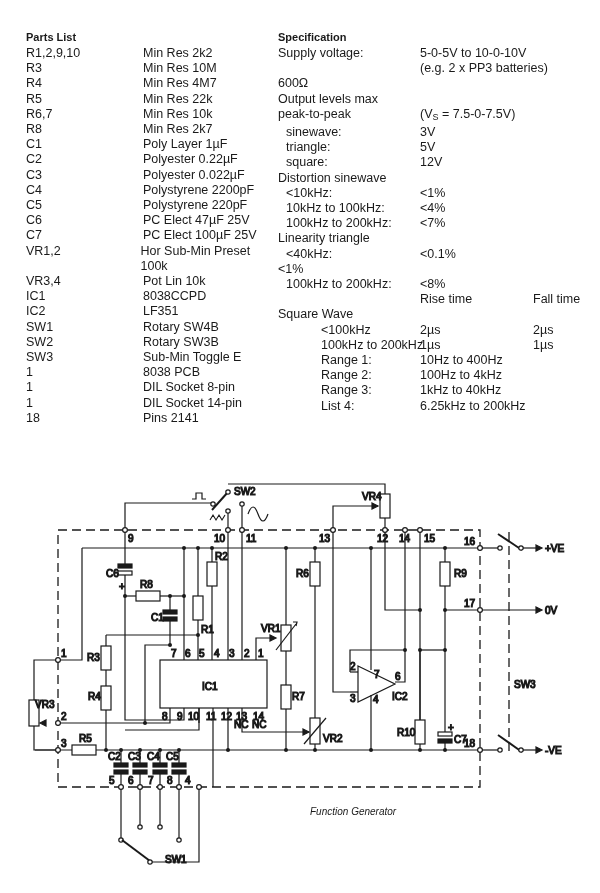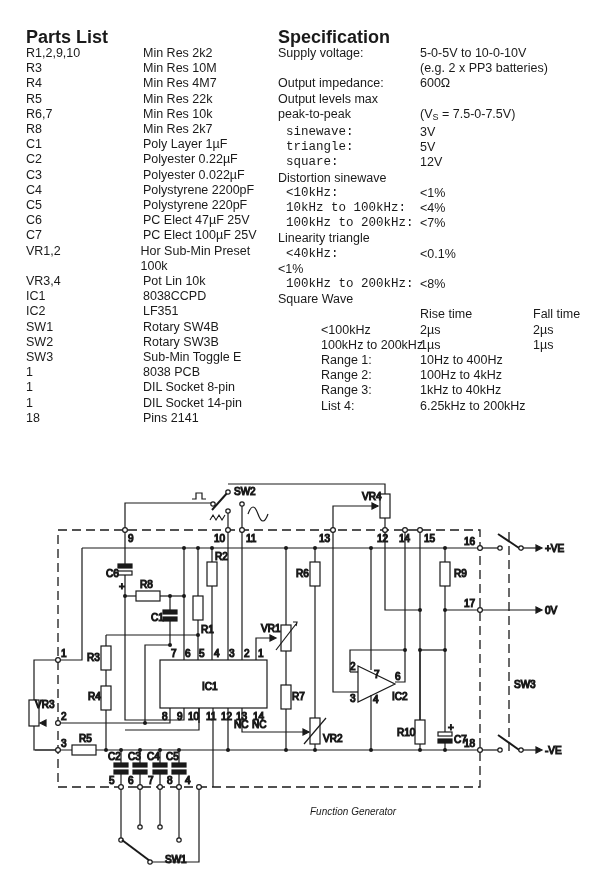--- a/index.html
+++ b/index.html
@@ -1,25 +1,25 @@
 <!DOCTYPE html>
 <html><head>
 <meta charset="utf-8">
 <style>
   html, body { margin:0; padding:0; background:#ffffff; }
   body { width:600px; height:893px; position:relative; overflow:hidden;
          font-family:"Liberation Sans", sans-serif; color:#1a1a1a; }
   .parts { position:absolute; left:26px; top:30px; width:250px; font-size:12.5px; line-height:15.2px; }
-  .parts h2, .spec h2 { font-size:18px; font-weight:bold; margin:0 0 1px 0; line-height:15px; }
+  .parts h2, .spec h2 { font-size:11px; font-weight:bold; margin:0 0 1px 0; line-height:15px; }
   .prow { display:flex;gap:44px; }
   .prow .ref { width:73px; }
   .spec { position:absolute; left:278px; top:30px; width:320px; font-size:12.5px; line-height:15.2px; }
   .srow { display:flex; }
   .srow .k { width:142px; white-space:nowrap; }
-  .srow .k.ind1 { padding-left:8px; width:134px;font-family:Liberation Mono, monospace; }
+  .srow .k.ind1 { padding-left:8px; width:134px; }
   .srow .k.ind2 { padding-left:43px; width:99px; }
   .srow .v { white-space:nowrap; }
   .srow .v2 { width:113px; white-space:nowrap; }
   .sub { font-size:9px; vertical-align:-2px; }
   svg.schem { position:absolute; left:0; top:470px; }
   svg.schem text { font-family:"Liberation Sans", sans-serif; font-size:10px; fill:#1a1a1a; }
   .caption { position:absolute; left:310px; top:806px; font-size:10px; font-style:italic; }
 </style>
 </head>
 <body>
@@ -130,21 +130,20 @@
   <h2>Specification</h2>
   <div class="srow">
     <span class="k">Supply voltage:</span>
     <span class="v">5-0-5V to 10-0-10V</span>
   </div>
   <div class="srow">
     <span class="k"></span>
     <span class="v">(e.g. 2 x PP3 batteries)</span>
   </div>
   <div class="srow">
-    <span class="k">Output impedance:</span>
     <span class="v">600Ω</span>
   </div>
   <div class="srow">
     <span class="k">Output levels max</span>
   </div>
   <div class="srow">
     <span class="k">peak-to-peak</span>
     <span class="v"><span>(V</span><span class="sub">S</span><span> = 7.5-0-7.5V)</span></span>
   </div>
   <div id="spec-levels">
@@ -188,27 +187,27 @@
       </div>
       <div class="srow">
         <span class="v">&lt;1%</span>
       </div>
       <div class="srow">
         <span class="k ind1">100kHz to 200kHz:</span>
         <span class="v">&lt;8%</span>
       </div>
     </div>
   <div class="srow">
-      <span class="k">Square Wave</span>
-    </div>
-  <div class="srow">
     <span class="k"></span>
     <span class="v2">Rise time</span>
     <span class="v">Fall time</span>
   </div>
+  <div class="srow">
+      <span class="k">Square Wave</span>
+    </div>
   <div id="spec-square">
       <div class="srow">
         <span class="k ind2">&lt;100kHz</span>
         <span class="v2">2µs</span>
         <span class="v">2µs</span>
       </div>
       <div class="srow">
         <span class="k ind2">100kHz to 200kHz</span>
         <span class="v2">1µs</span>
         <span class="v">1µs</span>

